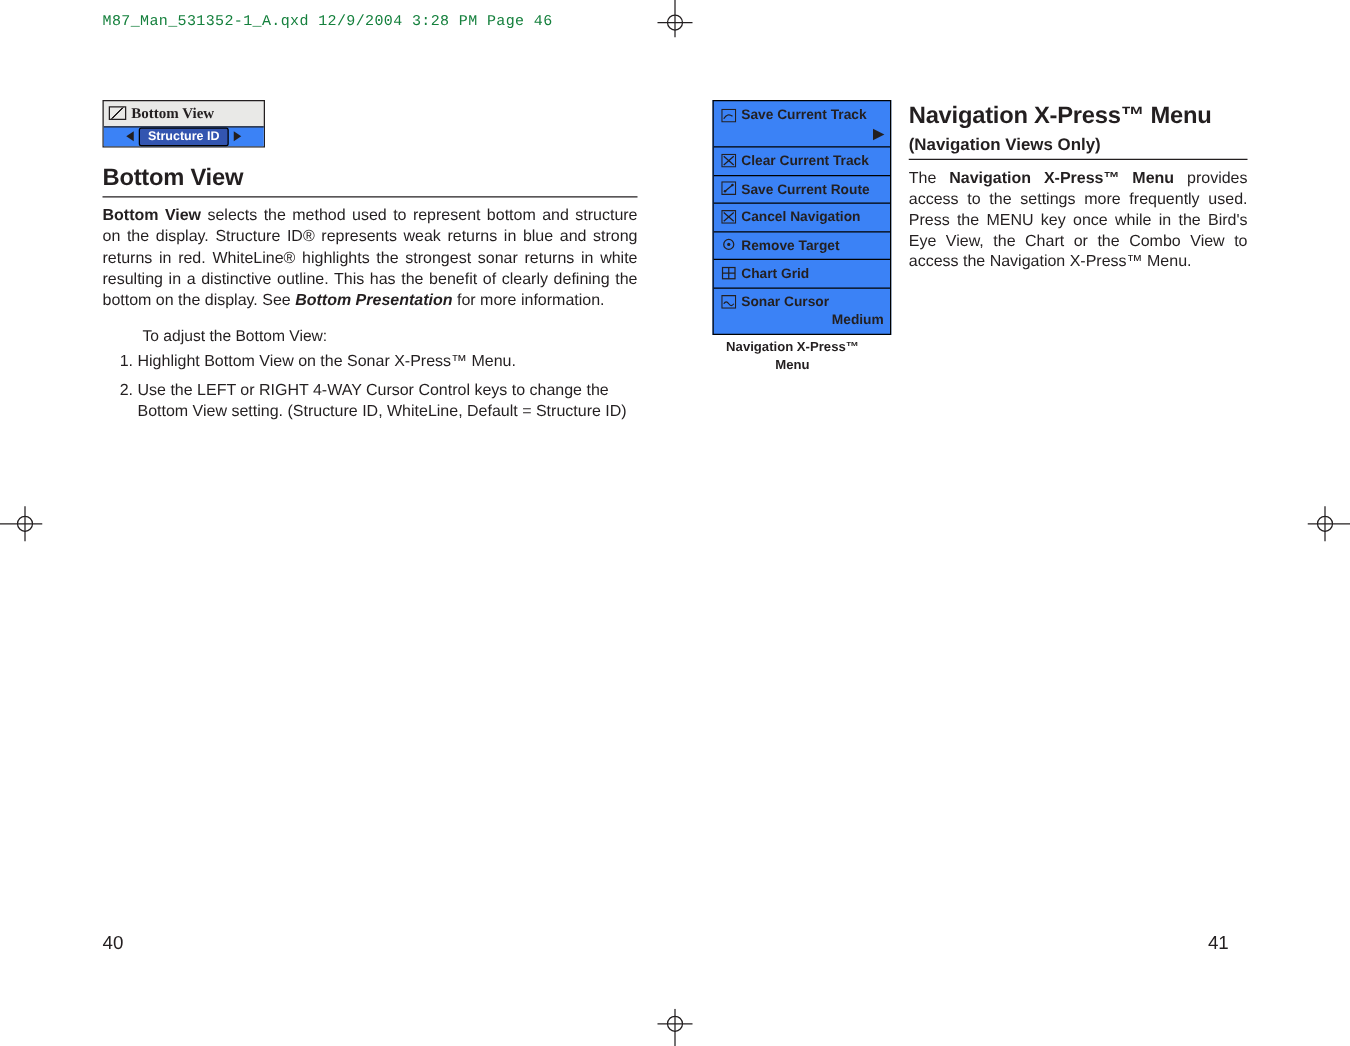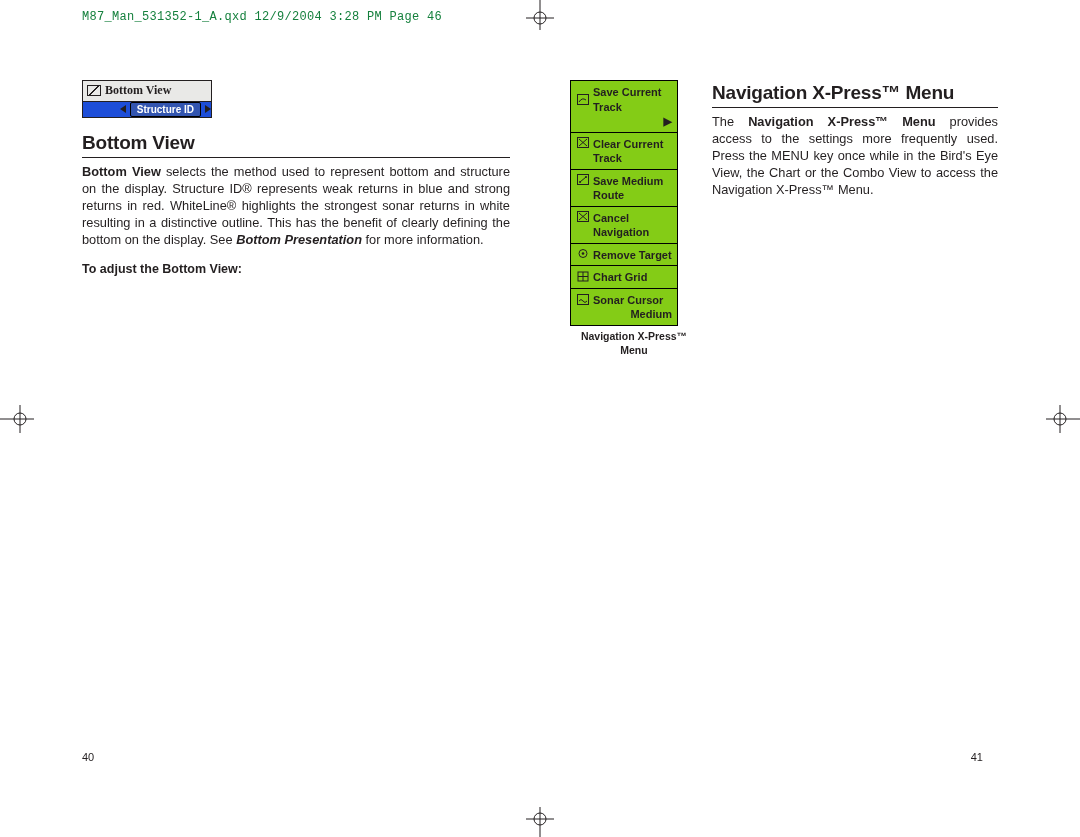--- a/index.html
+++ b/index.html
@@ -37,21 +37,21 @@
   .page {
     flex: 1 1 0;
     position: relative;
     font-size: 12.8px;
     line-height: 1.32;
     color: #231f20;
   }
   .page .folio {
     position: absolute;
     bottom: 12px;
-    font-size: 11px;
+    font-size: 15px;
   }
   .page.left  .folio { left: 0; }
   .page.right .folio { right: 15px; }
 
   
   .bv-group { display:flex; gap:12px; align-items:flex-start; margin-bottom:6px;flex-direction:column;}
   .bv-ui {
     width: 130px; height: 38px;
     border: 1px solid #231f20;
     background: #e9e9e7;
@@ -60,49 +60,49 @@
     flex: 0 0 auto;
   }
   .bv-ui-row1 { display:flex; align-items:center; gap:4px; padding:2px 4px;}
   .bv-ui-row1 .pic-icon {
     width:14px; height:11px; border:1px solid #231f20; position:relative;
     background:
       linear-gradient(135deg, transparent 45%, #231f20 46%, #231f20 54%, transparent 55%);
   }
   .bv-ui-row1 .lbl { font-size:12px; font-weight:600; font-family:"Comic Sans MS","Segoe Script",cursive; color:#231f20;}
   .bv-ui-row2 {
-    flex:1; display:flex; align-items:center; justify-content:flex-end;
-    gap:4px; border-top:1px solid #231f20; background:#1d4ed8;
+    flex:1; display:flex; align-items:center; justify-content:center;
+    gap:4px; border-top:1px solid #231f20; background:#3b82f6;
   }
   .bv-ui-row2 .tag {
     display:inline-block; padding:0 6px;
     background:#3355b0; color:#fff; font-size:10px; font-weight:bold;
     border:1px solid #000; border-radius:2px; font-family:Arial,sans-serif;
     line-height:13px;
   }
   .tri { width:0;height:0; border-top:4px solid transparent;border-bottom:4px solid transparent;}
   .tri.l { border-right:6px solid #231f20;}
   .tri.r { border-left:6px solid #231f20;}
 
   .h1 { font-weight:800; font-size:19px; font-family:"Arial Black","Arial Narrow",sans-serif; margin-bottom:2px; letter-spacing:-0.2px;}
   .h1sub { font-weight:800; font-size:13.5px; font-family:"Arial Black",sans-serif;}
   hr.rule { border:0; border-top:1px solid #231f20; margin:2px 0 6px;}
   .body p { text-align: justify; margin-bottom: 4px;}
   .lead-in { font-weight:700;}
-  .subhead { font-weight:700; margin-top:8px; margin-bottom:4px; font-size:12.5px;}
+  .subhead { font-weight:400; margin-top:8px; margin-bottom:4px; font-size:12.5px;margin-left:32px;}
   ol.steps { list-style: decimal; margin-left: 28px;}
   ol.steps li { margin-bottom:6px; text-align:left;}
   .ital { font-style: italic; }
 
   
   .rp-group { display:flex; gap:14px; align-items:flex-start;}
   .nav-ui {
-    width: 108px;
+    width: 143px;
     border: 1.5px solid #000;
-    background:#84cc16;
+    background:#3b82f6;
     font-family: Arial, sans-serif;
     flex: 0 0 auto;
   }
   .nav-ui .mi {
     border-bottom:1.5px solid #000;
     padding: 4px 5px 3px;
     font-size: 11px; font-weight:700; color:#231f20;
     display:flex; align-items:flex-start; gap:4px;
     min-height: 22px;
     position:relative;
@@ -172,20 +172,24 @@
         <hr class="rule">
         <div class="body">
           <p>
             <span class="lead-in">Bottom View</span><span> selects the method used to represent bottom and structure on the display. Structure ID® represents weak returns in blue and strong returns in red. WhiteLine® highlights the strongest sonar returns in white resulting in a distinctive outline. This has the benefit of clearly defining the bottom on the display. See </span><span class="lead-in ital">Bottom Presentation</span><span> for more information.</span>
           </p>
         </div>
       </div>
     </div>
 
     <div class="subhead">To adjust the Bottom View:</div>
+    <ol class="steps">
+      <li>Highlight Bottom View on the Sonar X-Press™ Menu.</li>
+      <li>Use the LEFT or RIGHT 4-WAY Cursor Control keys to change the Bottom View setting. (Structure ID, WhiteLine, Default = Structure ID)</li>
+    </ol>
 
     <div class="folio">40</div>
   </div>
 
   <div class="page right">
     <div class="rp-group">
       <div>
         <div class="nav-ui">
           <div class="mi two">
             <div class="r1">
@@ -211,21 +215,21 @@
             </div>
           <div class="mi">
               <span class="ic">
                 <svg width="12" height="11">
                   <rect x="0.5" y="0.5" width="11" height="10" fill="none" stroke="#231f20"></rect>
                   <circle cx="3" cy="8" r="1" fill="#231f20"></circle>
                   <circle cx="9" cy="3" r="1" fill="#231f20"></circle>
                   <line x1="3" y1="8" x2="9" y2="3" stroke="#231f20"></line>
                 </svg>
               </span>
-              <span>Save Medium Route</span>
+              <span>Save Current Route</span>
             </div>
           <div class="mi">
               <span class="ic">
                 <svg width="12" height="11">
                   <rect x="0.5" y="0.5" width="11" height="10" fill="none" stroke="#231f20"></rect>
                   <line x1="2" y1="2" x2="10" y2="9" stroke="#231f20"></line>
                   <line x1="10" y1="2" x2="2" y2="9" stroke="#231f20"></line>
                 </svg>
               </span>
               <span>Cancel Navigation</span>
@@ -260,20 +264,21 @@
                 <span>Sonar Cursor</span>
               </div>
             <div class="r2">Medium</div>
           </div>
         </div>
         <div class="caption-outer">Navigation X-Press™ Menu</div>
       </div>
 
       <div style="flex:1">
         <div class="h1">Navigation X-Press™ Menu</div>
+        <div class="h1sub">(Navigation Views Only)</div>
         <hr class="rule">
         <div class="body justify">
           <p>
             <span>The </span><span class="lead-in">Navigation X-Press™ Menu</span><span> provides access to the settings more frequently used.  Press the MENU key once while in the Bird's Eye View, the Chart or the Combo View to access the Navigation X-Press™ Menu.</span>
           </p>
         </div>
       </div>
     </div>
 
     <div class="folio">41</div>

